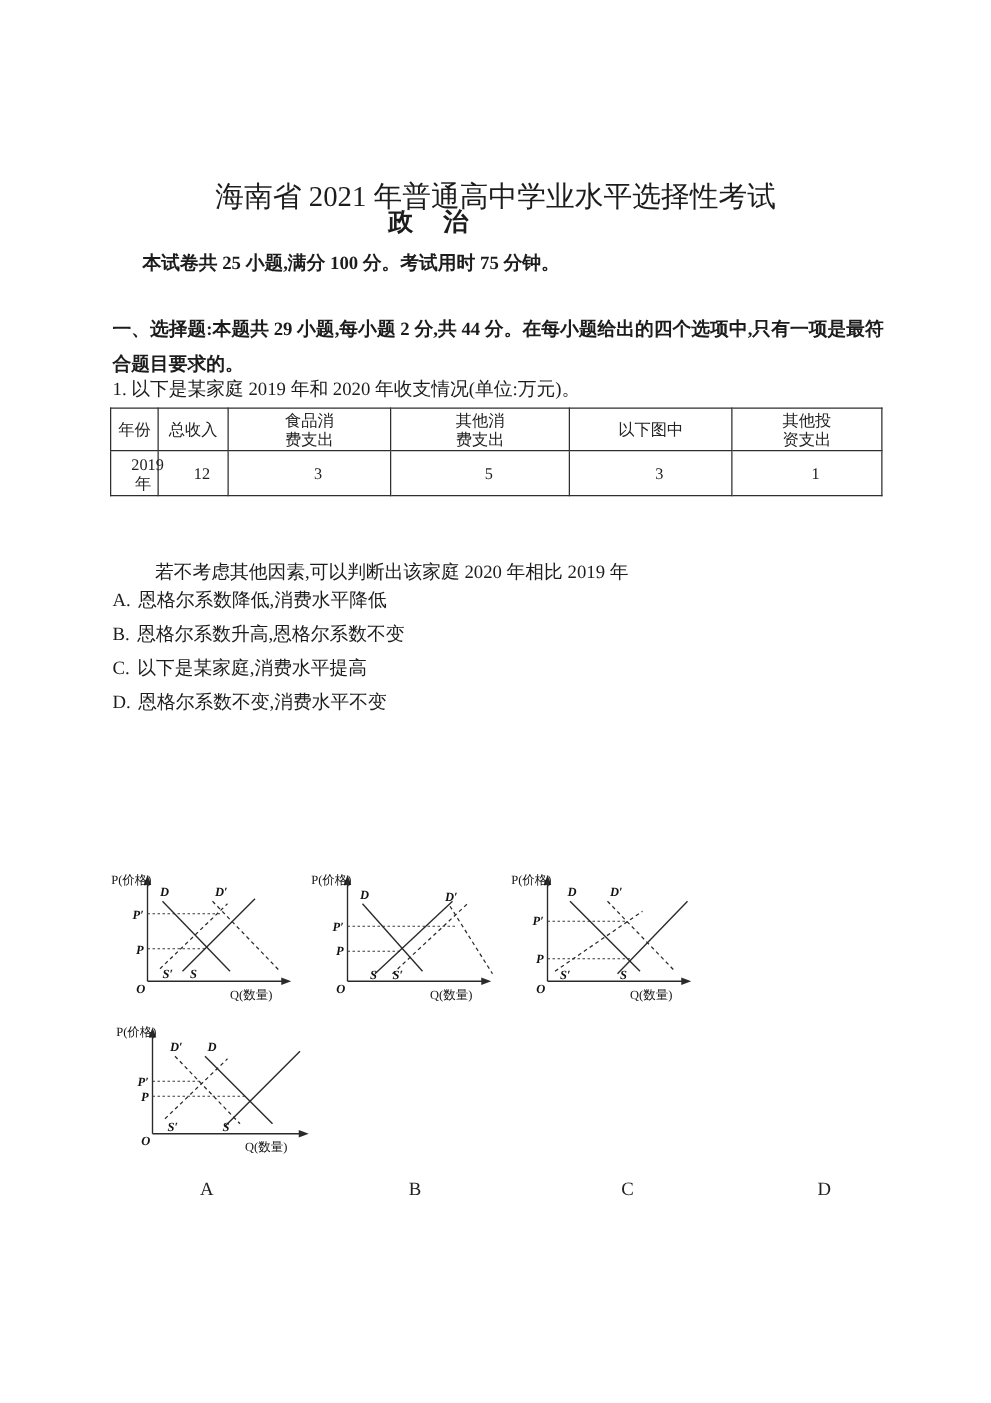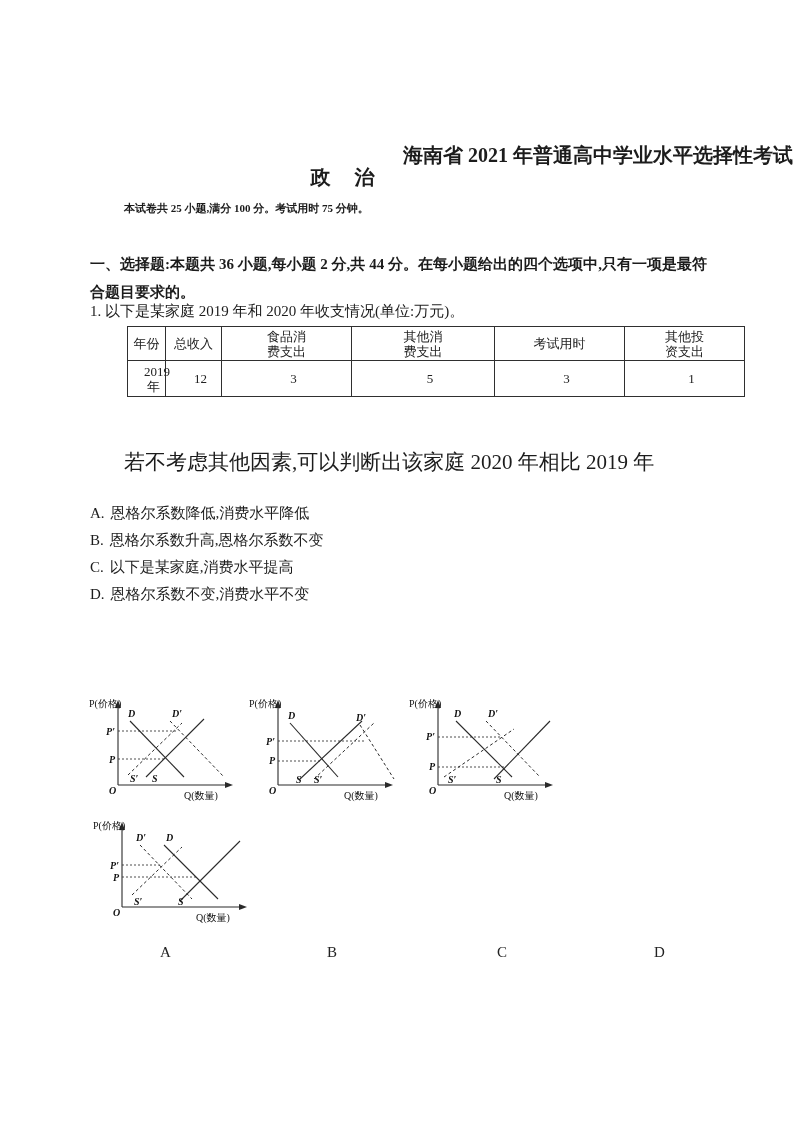--- a/index.html
+++ b/index.html
@@ -7,51 +7,51 @@
     position:relative;
     width:793px;height:1122px;
     background:#ffffff;
     font-family:"Liberation Serif","DejaVu Serif",serif;
     color:#1c1c1c;
     overflow:hidden;
   }
   .abs{position:absolute;}
   .doc-title{
     top:142px;left:0;width:793px;
-    text-align:right;font-size:20px;font-weight:bold;
+    text-align:center;font-size:23px;font-weight:normal;
   }
   .doc-subject{
     top:164px;left:0;width:687px;
     text-align:center;font-size:20px;font-weight:bold;letter-spacing:2px;
   }
   .doc-instructions{
-    top:201px;left:124px;width:560px;
-    font-size:11px;font-weight:bold;
+    top:201px;left:114px;width:560px;
+    font-size:15px;font-weight:bold;
   }
   .section-heading{
     top:250px;left:90px;width:617px;
     font-size:15px;font-weight:bold;line-height:28px;text-align:justify;
   }
   .q1-stem{
     top:302px;left:90px;width:617px;font-size:15px;
   }
   table.income{
     top:326px;left:88px;width:617px;
     border-collapse:collapse;table-layout:fixed;
-    font-size:13px;line-height:15px;color:#222;margin-left:39px;
+    font-size:13px;line-height:15px;color:#222;
   }
   table.income th,table.income td{
     border:1.2px solid #2f2f2f;
     text-align:center;vertical-align:middle;
     font-weight:normal;white-space:pre-line;padding:1px 2px;
   }
   table.income thead th{height:31px;}
   table.income tbody td{height:33px;padding-left:16px;}
-  .q1-question{top:448px;left:124px;font-size:21px;}
-  .options{top:500px;left:90px;width:617px;font-size:15px;line-height:27px;}
+  .q1-question{top:448px;left:124px;font-size:15px;}
+  .options{top:468px;left:90px;width:617px;font-size:15px;line-height:27px;}
   .option-row{display:block;}
   .option-label{display:inline-block;margin-right:6px;}
   .q2-stem{
     top:582px;left:90px;width:617px;
     font-size:15px;line-height:27.5px;text-align:justify;
   }
   .graph{position:absolute;width:152px;height:108px;}
   .graph-d{width:162px;}
   .graph svg{display:block;width:100%;height:100%;}
   .g-line{stroke:#2a2a2a;stroke-width:1.1;fill:none;}
@@ -64,42 +64,42 @@
 </style>
 </head>
 <body>
 
 <div class="page">
 
   <div class="abs doc-title">海南省 2021 年普通高中学业水平选择性考试</div>
   <div class="abs doc-subject">政　治</div>
   <div class="abs doc-instructions">本试卷共 25 小题,满分 100 分。考试用时 75 分钟。</div>
 
-  <div class="abs section-heading">一、选择题:本题共 36 小题,每小题 2 分,共 44 分。在每小题给出的四个选项中,只有一项是最符合题目要求的。</div>
+  <div class="abs section-heading">一、选择题:本题共 29 小题,每小题 2 分,共 44 分。在每小题给出的四个选项中,只有一项是最符合题目要求的。</div>
 
   <div class="abs q1-stem">1. 以下是某家庭 2019 年和 2020 年收支情况(单位:万元)。</div>
 
   <table class="income abs" style="top:326px;left:88px;">
     <colgroup>
       <col style="width:38px">
         <col style="width:56px">
         <col style="width:130px">
       <col style="width:143px">
         <col style="width:130px">
         <col style="width:120px">
     </colgroup>
     <thead>
       <tr>
         <th>年份</th>
         <th>总收入</th>
         <th>食品消
 费支出</th>
         <th>其他消
 费支出</th>
-        <th>考试用时</th>
+        <th>以下图中</th>
         <th>其他投
 资支出</th>
       </tr>
     </thead>
     <tbody>
       <tr>
         <td>2019
 年</td>
         <td>12</td>
         <td>3</td>

